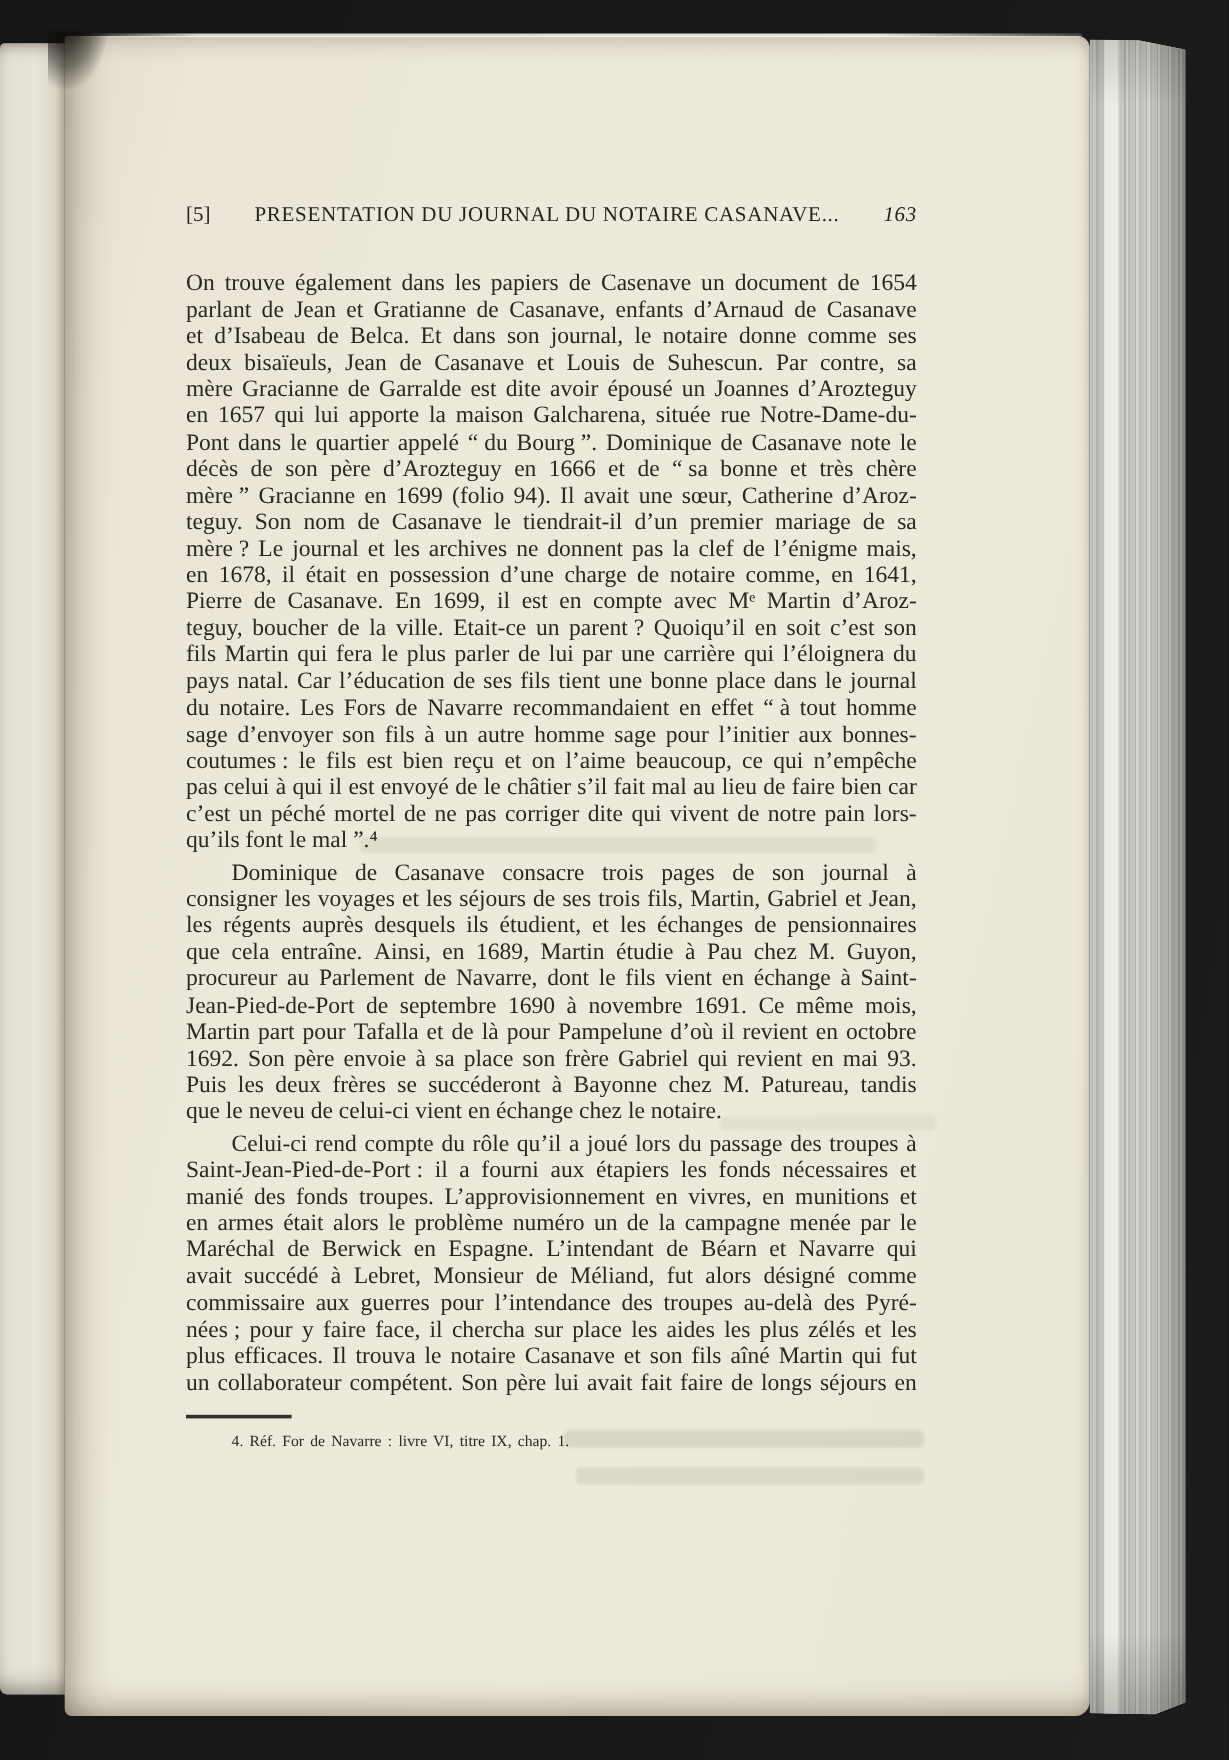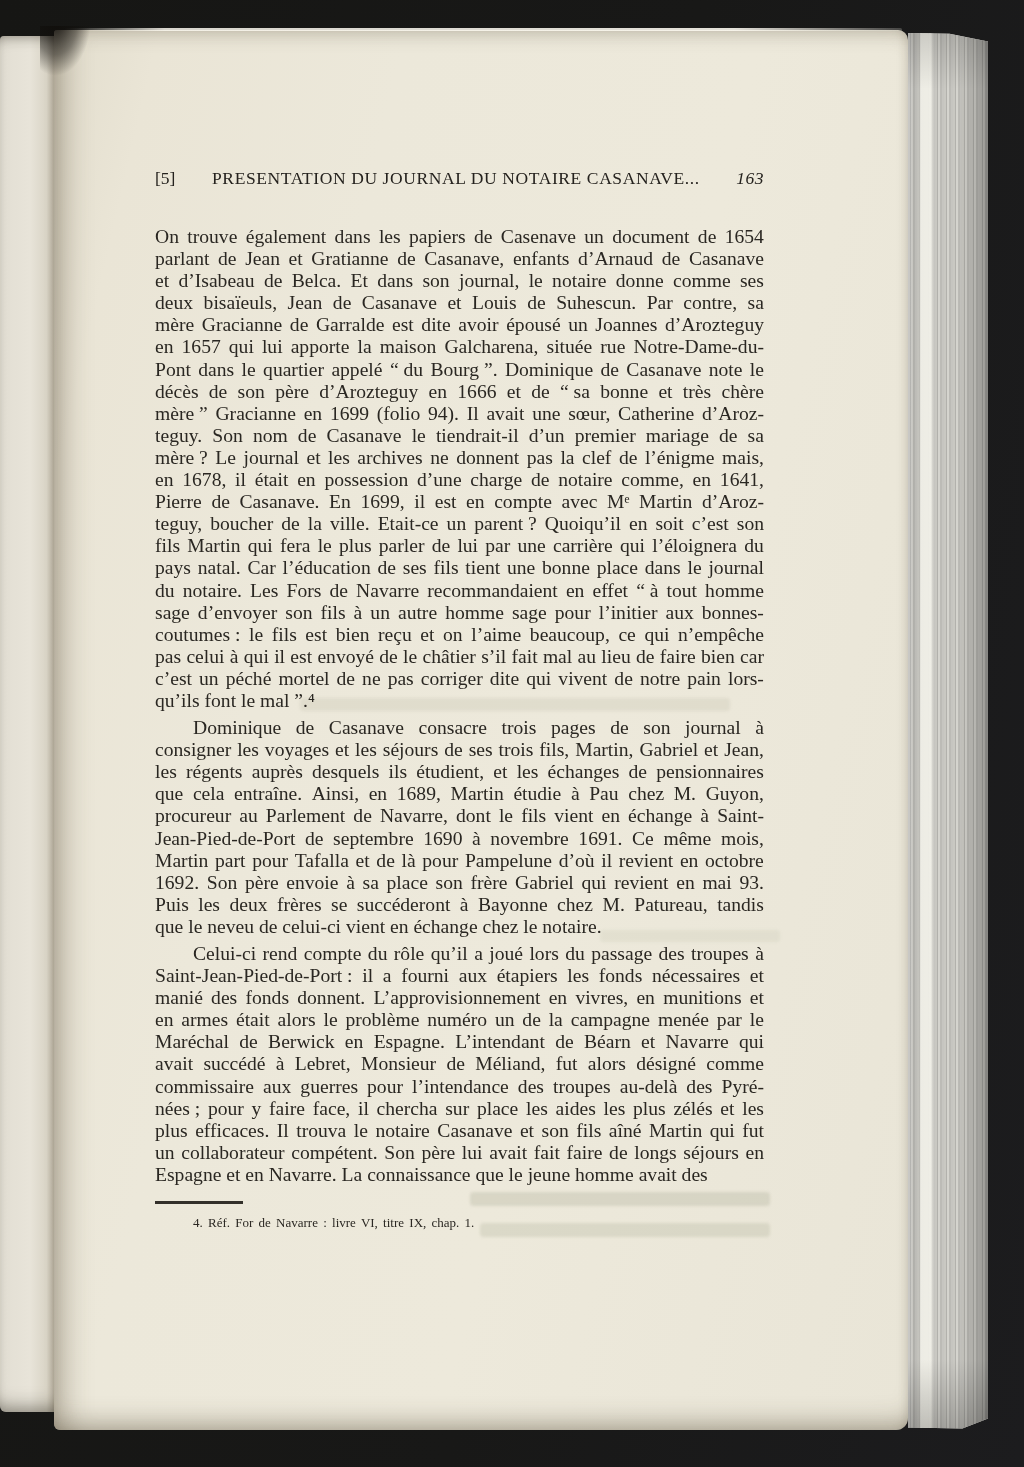--- a/index.html
+++ b/index.html
@@ -579,21 +579,21 @@
             <span class="word">étapiers</span>
             <span class="word">les</span>
             <span class="word">fonds</span>
             <span class="word">nécessaires</span>
             <span class="word">et</span>
           </div>
           <div class="line jline">
             <span class="word">manié</span>
             <span class="word">des</span>
             <span class="word">fonds</span>
-            <span class="word">donnent.</span>
+            <span class="word">troupes.</span>
             <span class="word">L’approvisionnement</span>
             <span class="word">en</span>
             <span class="word">vivres,</span>
             <span class="word">en</span>
             <span class="word">munitions</span>
             <span class="word">et</span>
           </div>
           <div class="line jline">
             <span class="word">en</span>
             <span class="word">armes</span>
@@ -690,21 +690,20 @@
             <span class="word">père</span>
             <span class="word">lui</span>
             <span class="word">avait</span>
             <span class="word">fait</span>
             <span class="word">faire</span>
             <span class="word">de</span>
             <span class="word">longs</span>
             <span class="word">séjours</span>
             <span class="word">en</span>
           </div>
-          <div class="line lline">Espagne et en Navarre. La connaissance que le jeune homme avait des</div>
         </div>
       </div>
 
     <div class="footnote">
       <div class="footnote-rule"></div>
       <div class="footnote-text">4. Réf. For de Navarre&nbsp;: livre VI, titre IX, chap. 1.</div>
     </div>
   </div>
 </div>
 

